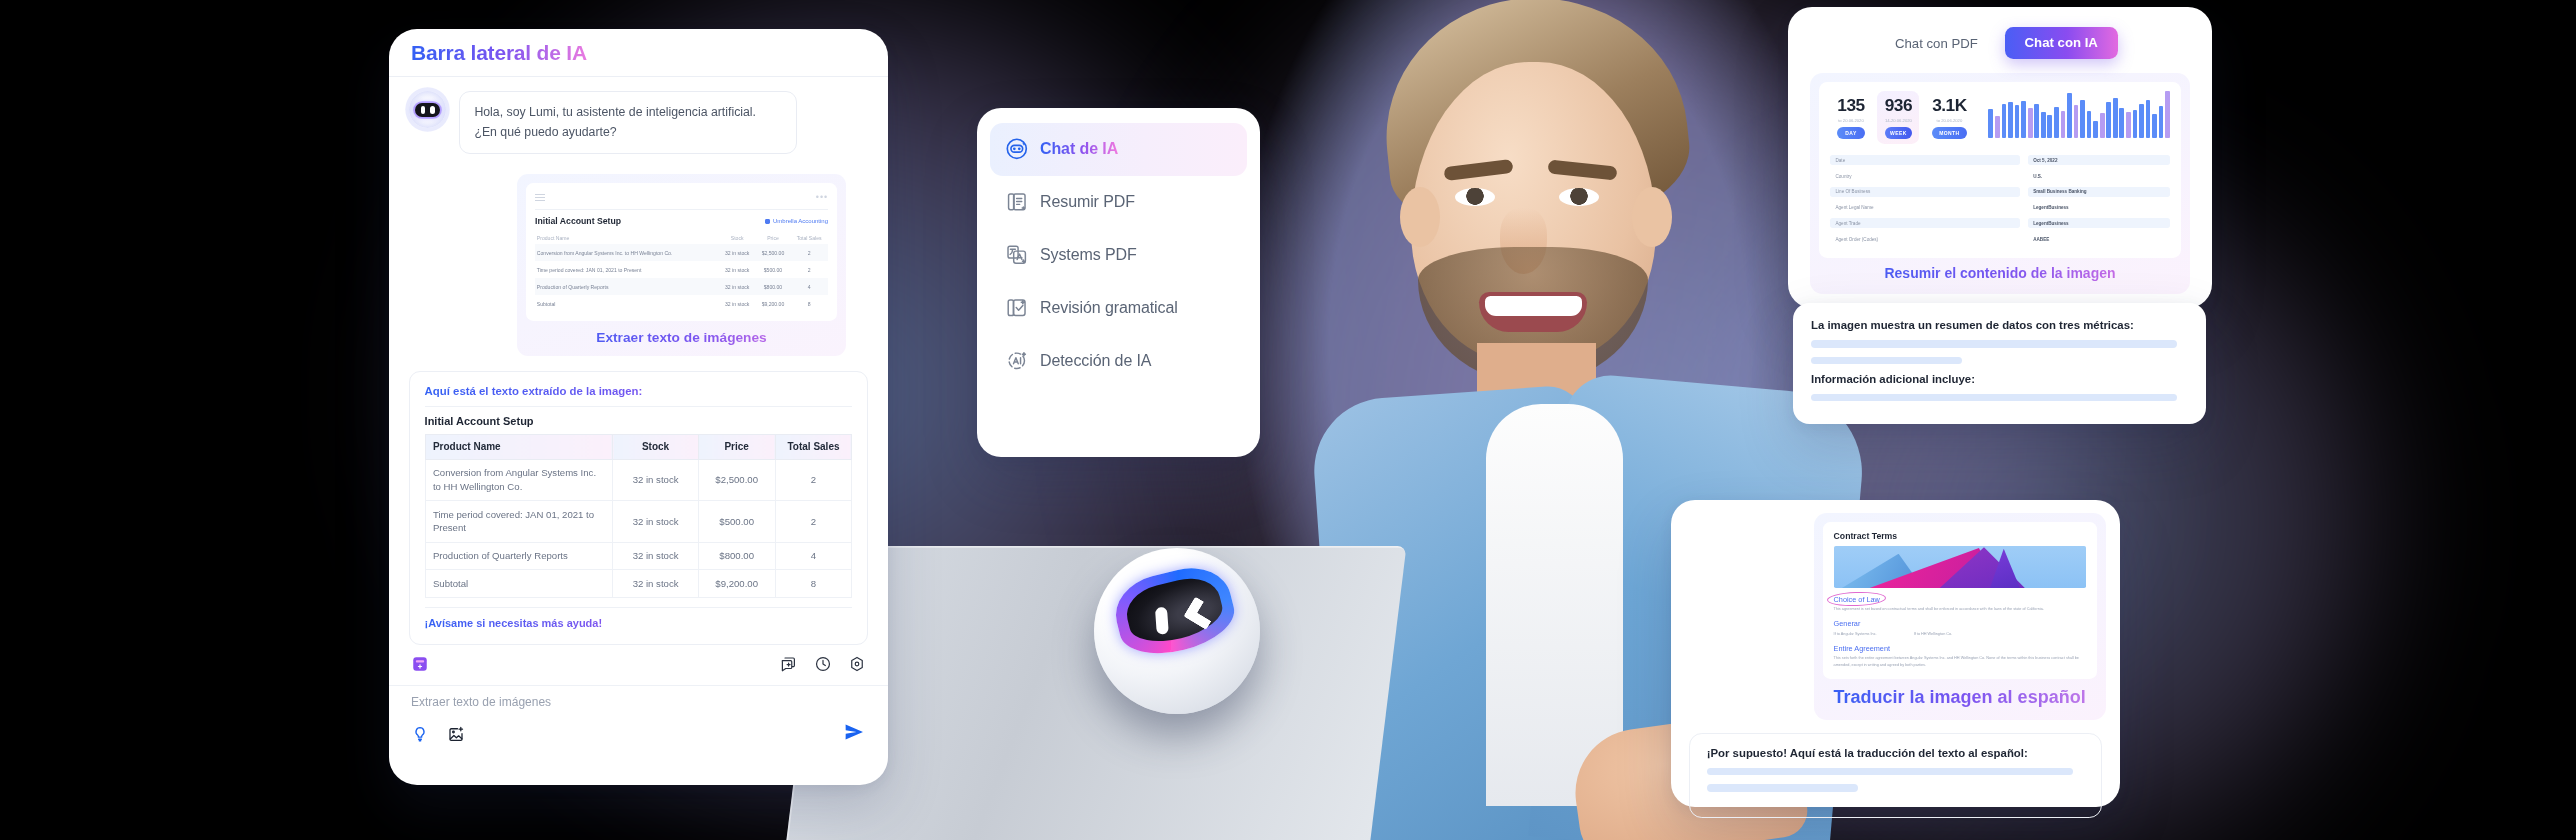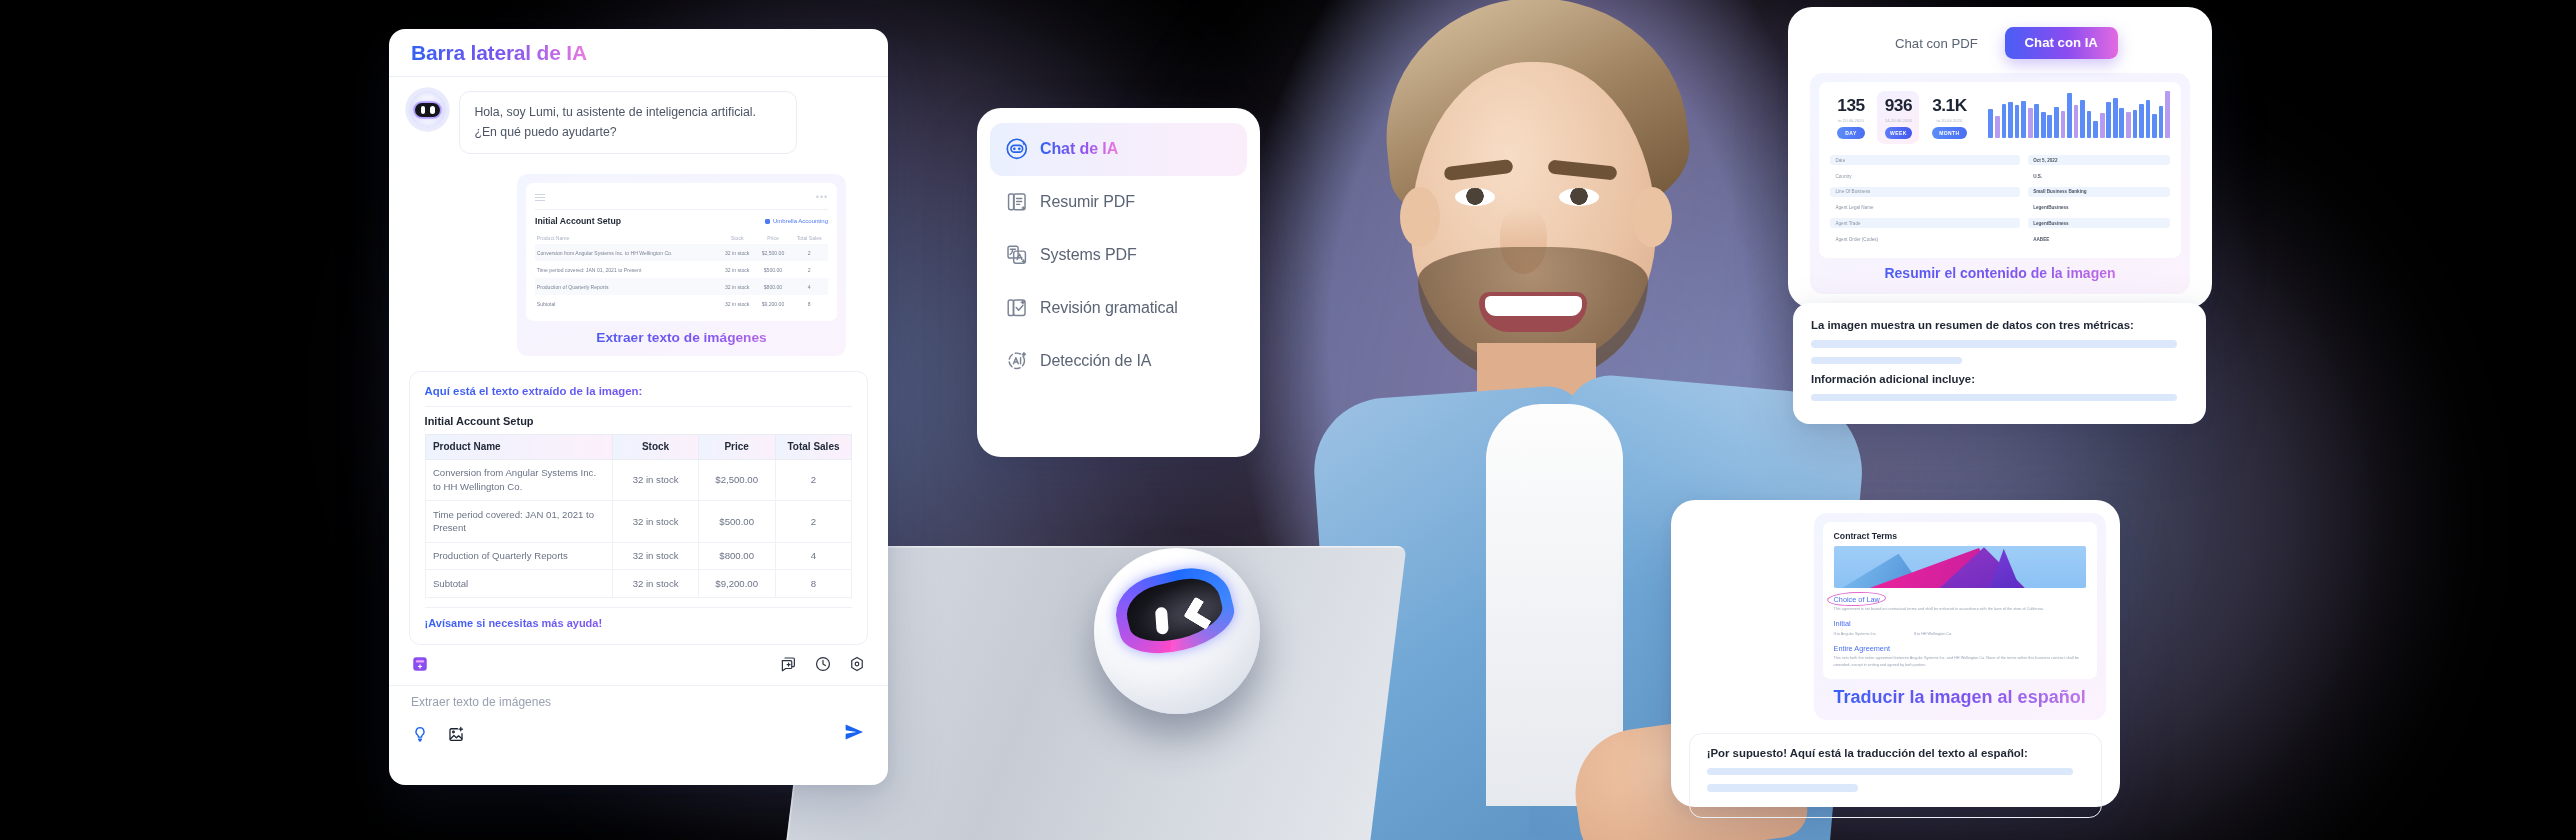--- a/index.html
+++ b/index.html
@@ -95,21 +95,21 @@
     background: #fff; border-radius: 6.4px; transform: rotate(10deg); }
   .orb-eye2 { position: absolute; left: 57px; top: 24px; width: 31px; height: 27px;
     border-left: 12px solid #fff; border-bottom: 12px solid #fff;
     transform: rotate(45deg) scale(.86); border-radius: 3.7px; }
 
   
   .card { position: absolute; background: #fff; border-radius: 25.6px;
     box-shadow: 0 24px 55px rgba(38,50,90,.20), 0 3.7px 12.8px rgba(38,50,90,.08); }
 
   
-  #ai-sidebar { left: 389px; top: 29px; width: 499px; height: 756px; border-radius: 16px; overflow: hidden; }
+  #ai-sidebar { left: 389px; top: 29px; width: 499px; height: 756px; border-radius: 28px; overflow: hidden; }
   .sb-head { height: 47px; display: flex; align-items: center; padding: 0 22px; }
   .sb-title { font-size: 21px; font-weight: 700; letter-spacing: -0.2px;
     background: linear-gradient(90deg,#3361f4 0%, #7b54f0 52%, #e97ae0 100%);
     -webkit-background-clip: text; background-clip: text; color: transparent; }
   .sb-divider { height: 0.9px; background: #eceff5; margin: 0 0 0 0; }
   .sb-body { padding: 14.6px 20px 5.5px 20px; height: 584px; overflow: hidden; }
 
   .msg-row { display: flex; gap: 12.8px; align-items: flex-start; }
   .avatar { width: 37px; height: 37px; border-radius: 50%; flex: 0 0 37px; position: relative;
     background: radial-gradient(circle at 50% 50%, #ffffff 40%, #dfe2fb 70%, #cfd3fb 100%);
@@ -649,21 +649,21 @@
       <div class="tr-doc">
         <div class="tr-title">Contract Terms</div>
         <div class="tr-img">
           <span class="s1"></span>
           <span class="s2"></span>
           <span class="s3"></span>
           <span class="s4"></span>
         </div>
         <div><span class="tr-h circled">Choice of Law</span></div>
         <div class="tr-body">This agreement is set based on contractual terms and shall be enforced in accordance with the laws of the state of California.</div>
-        <div><span class="tr-h">Initial</span></div>
+        <div><span class="tr-h">Generar</span></div>
         <div class="tr-two">
           <div class="tr-body">If to Angular Systems Inc.</div>
           <div class="tr-body">If to HH Wellington Co.</div>
         </div>
         <div><span class="tr-h">Entire Agreement</span></div>
         <div class="tr-body">This sets forth the entire agreement between Angular Systems Inc. and HH Wellington Co. None of the terms within this business contract shall be amended, except in writing and agreed by both parties.</div>
       </div>
       <div class="tr-cta">Traducir la imagen al español</div>
     </div>
 

